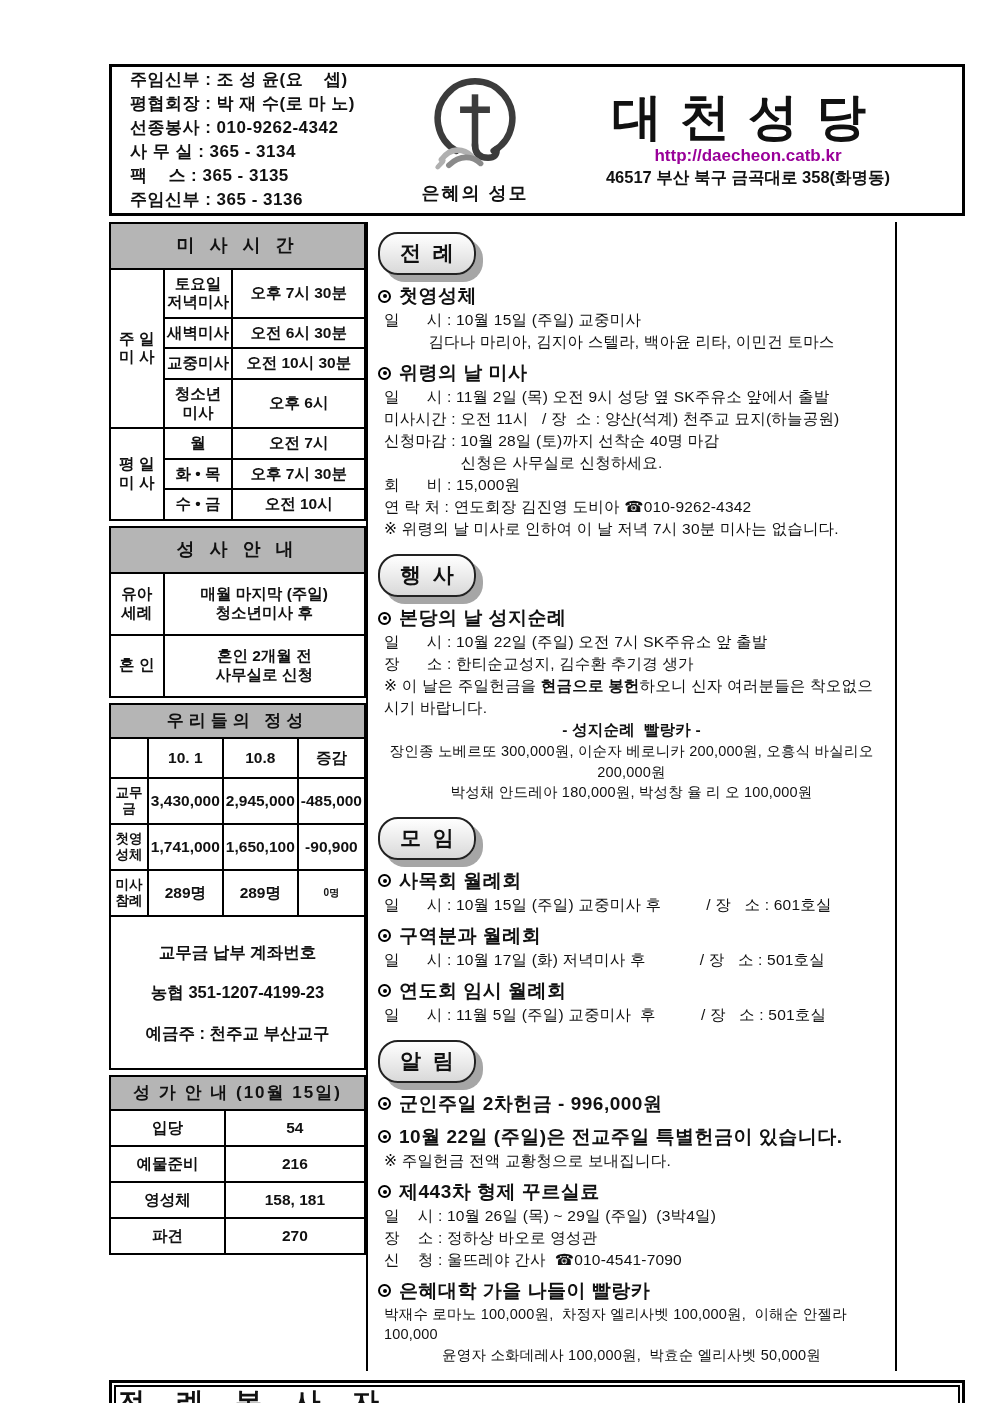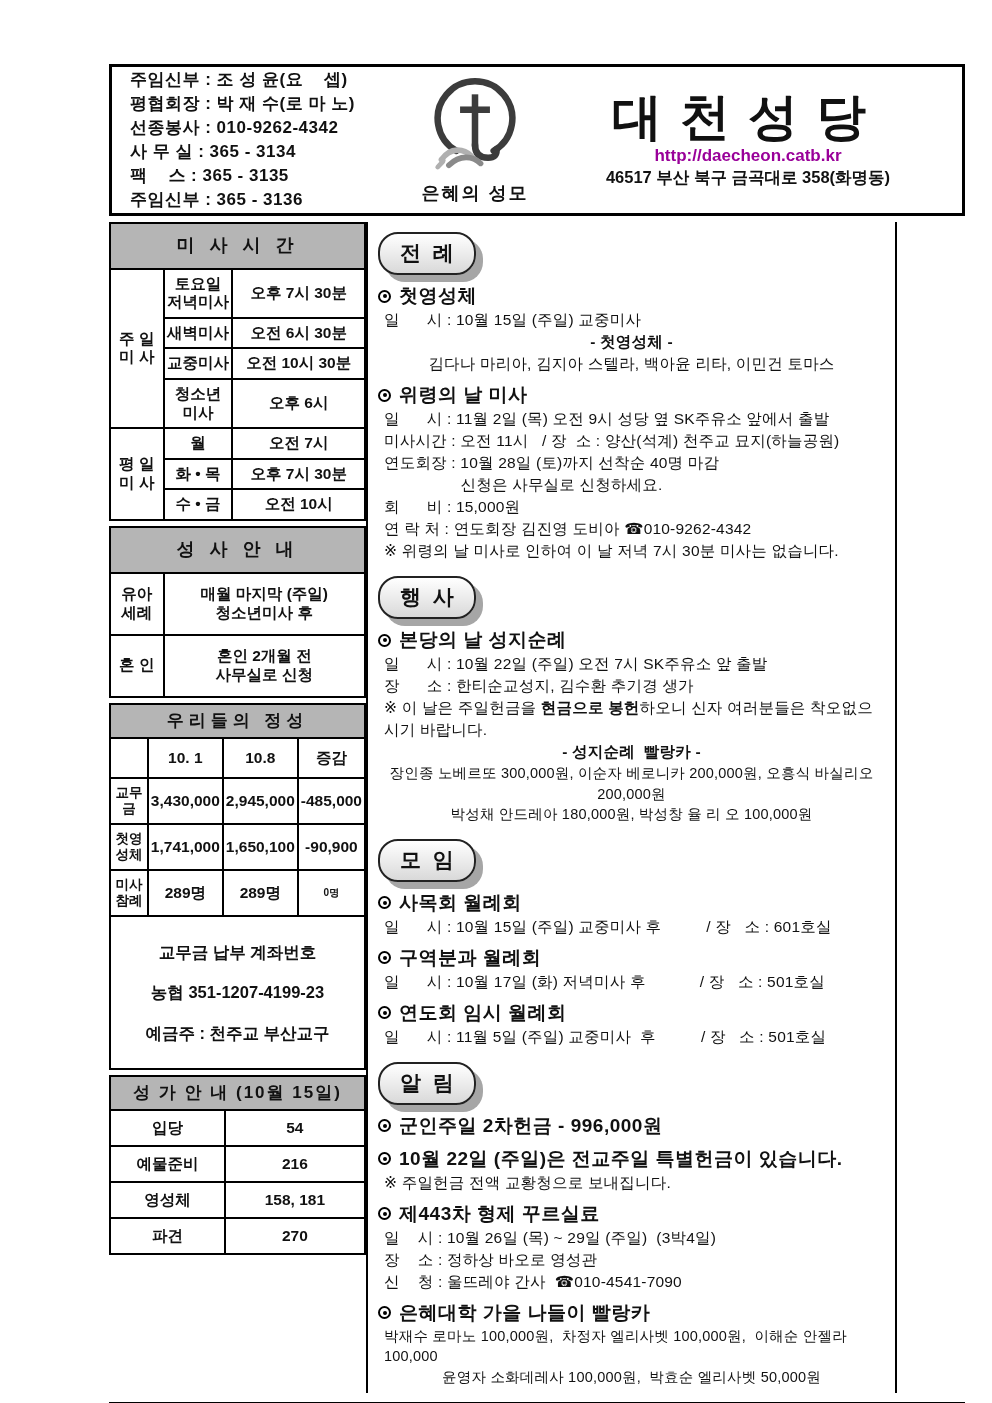--- a/index.html
+++ b/index.html
@@ -265,32 +265,31 @@
     <div class="right-col">
 
       <div class="badge-row"><span class="badge">전  례</span></div>
 
       <div class="item">
         <div class="item-head">
           <span class="bullet"></span>
           <span class="item-title">첫영성체</span>
         </div>
         <div class="line">일      시 : 10월 15일 (주일) 교중미사</div>
-        <div class="line center bold">- 첫영성체 -</div>
         <div class="line center">김다나 마리아, 김지아 스텔라, 백아윤 리타, 이민건 토마스</div>
       </div>
 
       <div class="item">
         <div class="item-head">
           <span class="bullet"></span>
           <span class="item-title">위령의 날 미사</span>
         </div>
         <div class="line">일      시 : 11월 2일 (목) 오전 9시 성당 옆 SK주유소 앞에서 출발</div>
         <div class="line">미사시간 : 오전 11시   / 장  소 : 양산(석계) 천주교 묘지(하늘공원)</div>
-        <div class="line">연도회장 : 10월 28일 (토)까지 선착순 40명 마감</div>
+        <div class="line">신청마감 : 10월 28일 (토)까지 선착순 40명 마감</div>
         <div class="line">                 신청은 사무실로 신청하세요.</div>
         <div class="line">회      비 : 15,000원</div>
         <div class="line">연 락 처 : 연도회장 김진영 도비아 ☎010-9262-4342</div>
         <div class="line">※ 위령의 날 미사로 인하여 이 날 저녁 7시 30분 미사는 없습니다.</div>
       </div>
 
       <div class="spacer8"></div>
       <div class="badge-row"><span class="badge">행  사</span></div>
 
       <div class="item">

